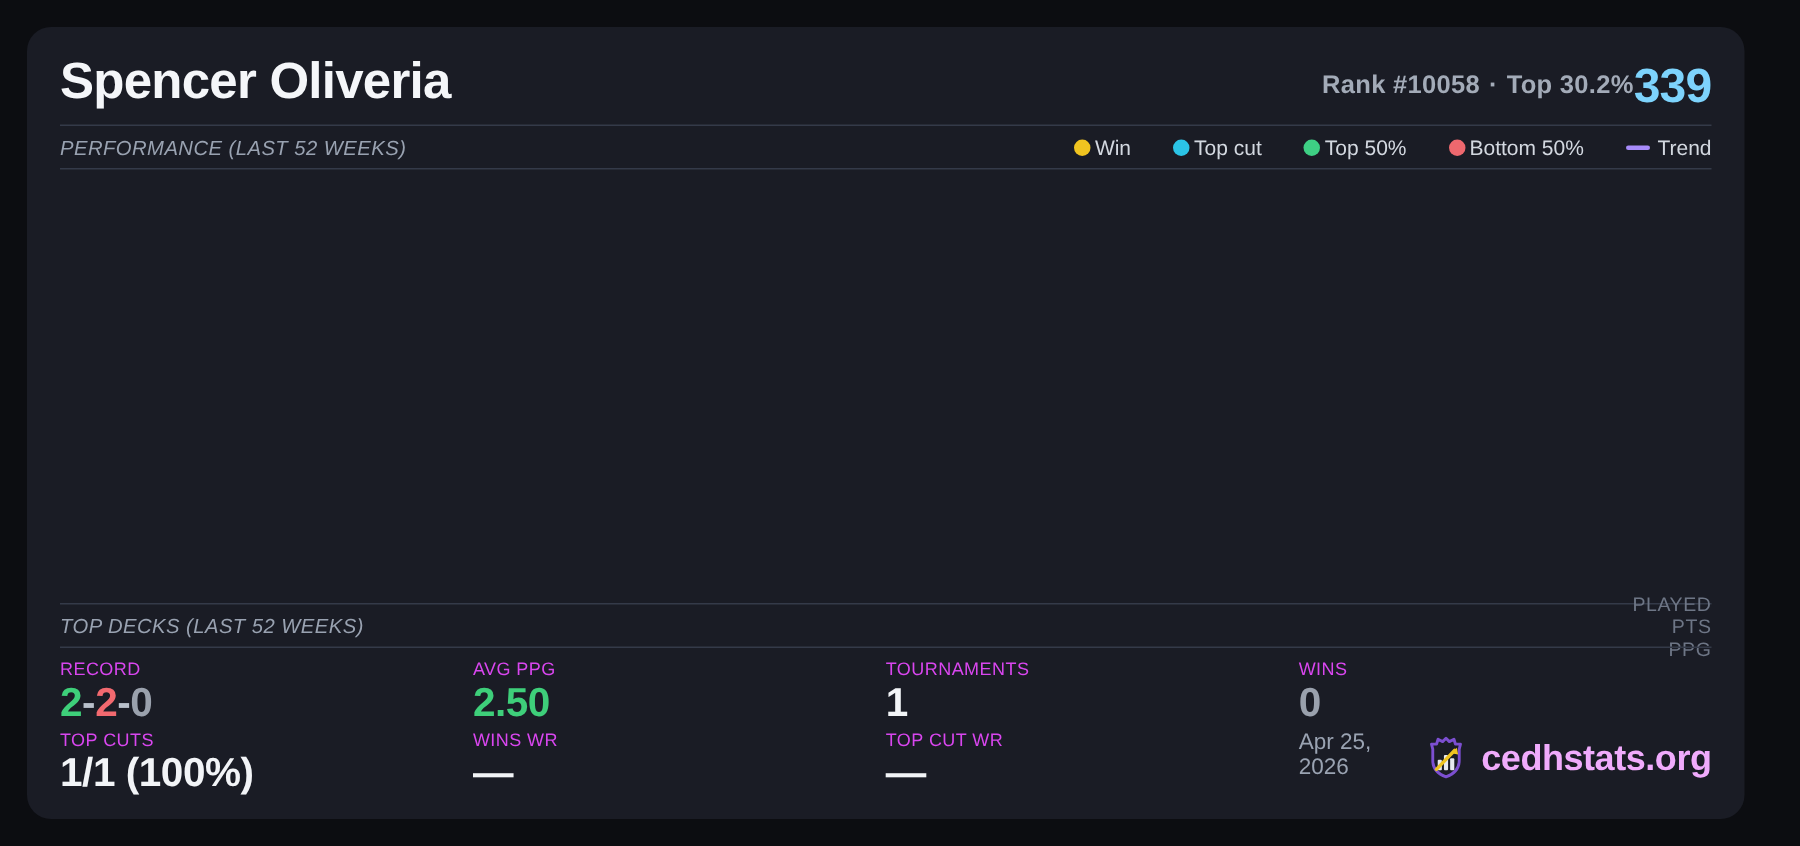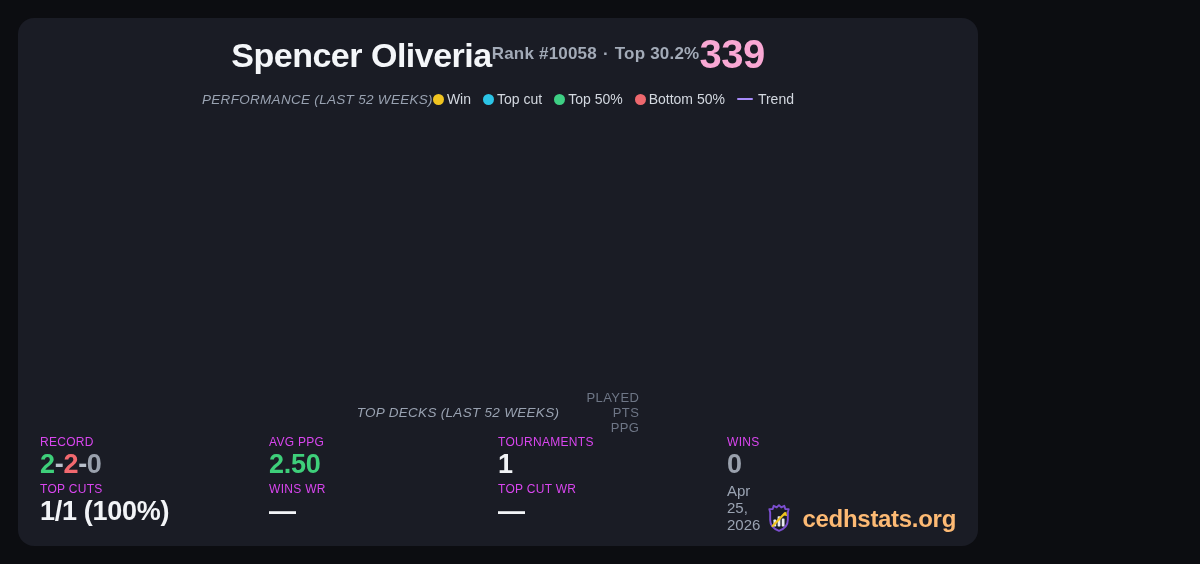--- a/index.html
+++ b/index.html
@@ -5,27 +5,26 @@
   * { margin: 0; padding: 0; box-sizing: border-box; }
   html, body {
     width: 1200px; height: 564px;
     background: #0c0d11;
     font-family: "Liberation Sans", sans-serif;
     overflow: hidden;
   }
   .card {
     position: absolute;
     left: 18px; top: 18px;
-    width: 960px; height: 528px;
+    width: 1145px; height: 528px;
     background: #1a1c25;
     border-radius: 16px;
     padding: 18px 22px 10px 22px;
     display: flex;
     flex-direction: column;
-    align-items: center;
   }
   .card-header {
     display: flex;
     justify-content: space-between;
     align-items: flex-end;
     padding-bottom: 10px;
   }
   .page-title {
     color: #f4f6f9;
     font-size: 34px;
@@ -40,22 +39,22 @@
     padding-bottom: 2px;
   }
   .rank-text {
     color: #a3abb8;
     font-size: 17px;
     font-weight: 600;
     letter-spacing: 0.2px;
   }
   .rank-text .sep { margin: 0 6px; color: #a3abb8; }
   .rating {
-    color: #f9a8d4;
-    font-size: 40px;
+    color: #7dd3fc;
+    font-size: 32px;
     font-weight: 800;
     line-height: 0.9;
     letter-spacing: -0.5px;
   }
   .divider { height: 1px; background: #343a49; flex: 0 0 1px; }
   .section-row {
     display: flex;
     justify-content: space-between;
     align-items: center;
     height: 28px;
@@ -64,21 +63,21 @@
   .section-title {
     color: #99a2b1;
     font-size: 13.5px;
     font-weight: 500;
     letter-spacing: 0.3px;
     font-style: italic;
   }
   .legend {
     display: flex;
     align-items: center;
-    gap: 12px;
+    gap: 28px;
   }
   .legend-item {
     display: flex;
     align-items: center;
     gap: 3px;
     color: #d3d8e0;
     font-size: 14px;
   }
   .legend-dot {
     width: 11px; height: 11px;
@@ -133,21 +132,21 @@
     color: #9aa3b2;
     font-size: 15px;
     margin-bottom: 3px;
   }
   .brand-row {
     display: flex;
     align-items: center;
     gap: 7px;
   }
   .brand-text {
-    color: #fdba74;
+    color: #f0abfc;
     font-size: 24px;
     font-weight: 800;
     letter-spacing: -0.3px;
   }
 </style>
 </head>
 <body>
 
 <div class="card">
 

